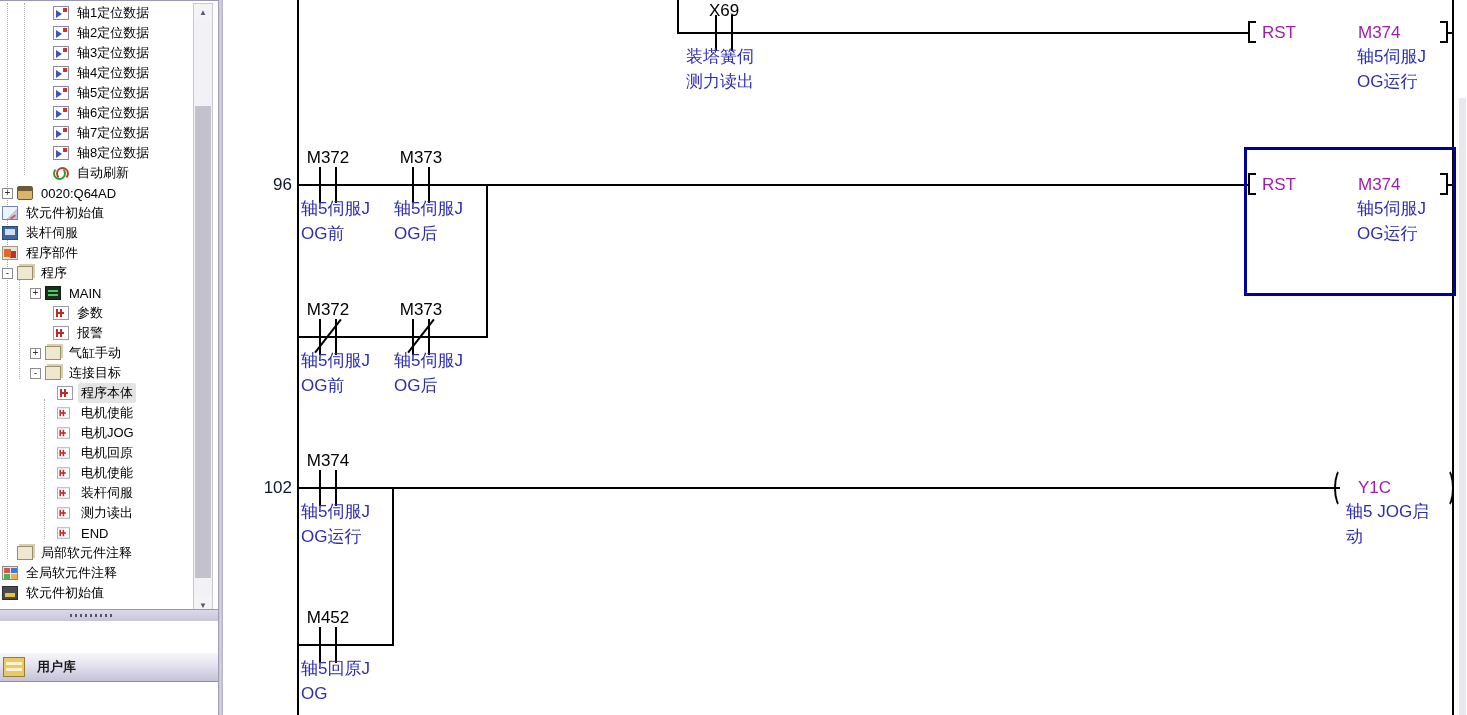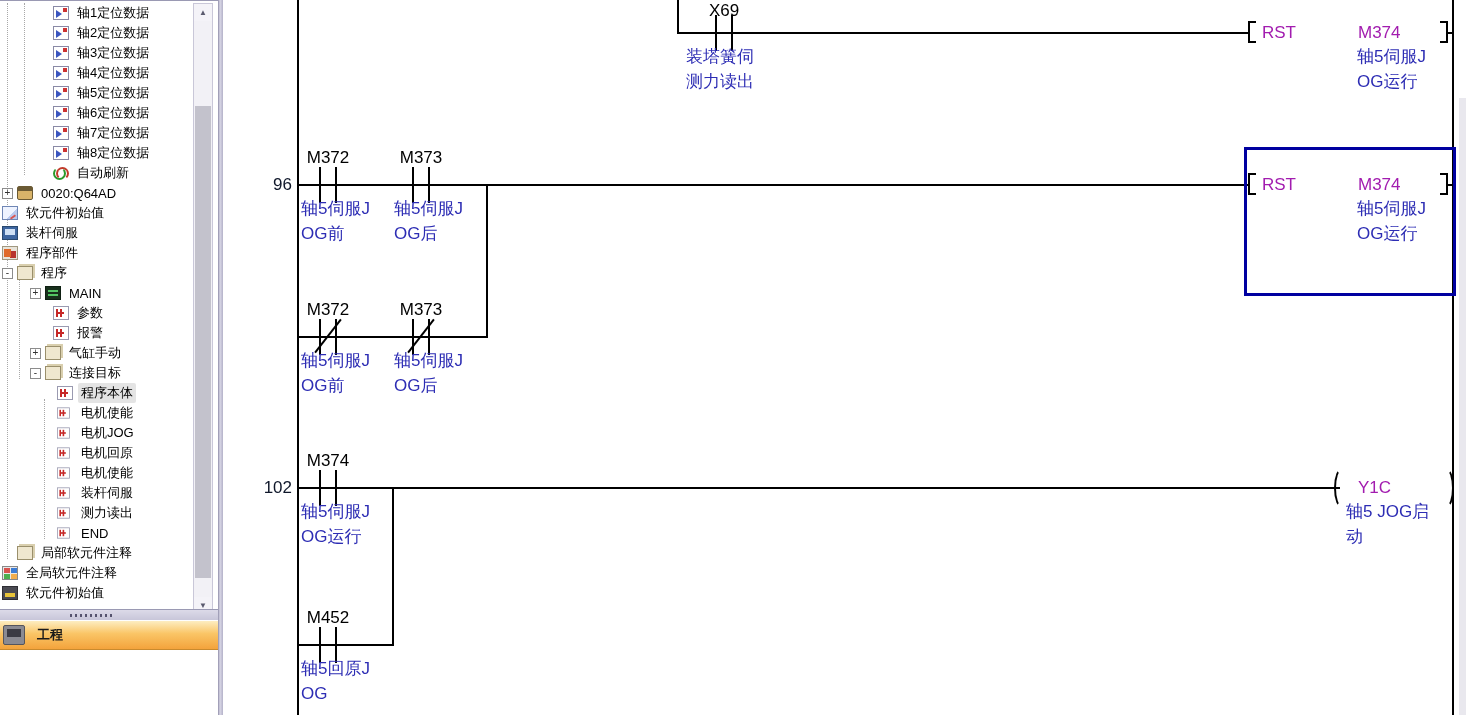--- a/index.html
+++ b/index.html
@@ -252,23 +252,23 @@
     <div class="vscroll">
       <div class="sb-btn up">▲</div>
       <div class="sb-thumb"></div>
       <div class="sb-btn down">▼</div>
     </div>
 
     <div class="splitter">
         <span class="grip"></span>
       </div>
 
-    <div class="navbtn active" style="top:619px">
-      <span class="nic nic-project"></span>
-      <span>工程</span>
+    <div class="navbtn" style="top:651px">
+      <span class="nic nic-userlib"></span>
+      <span>用户库</span>
     </div>
   </div>
   <div class="sidebar-edge"></div>
 
   <div class="ladder">
 
     <div class="vline" style="left:74px;top:0;height:715px"></div>
     <div class="vline" style="left:1229px;top:0;height:715px"></div>
     <div class="rsliver" style="left:1236px;top:98px;width:7px;height:617px"></div>
 

